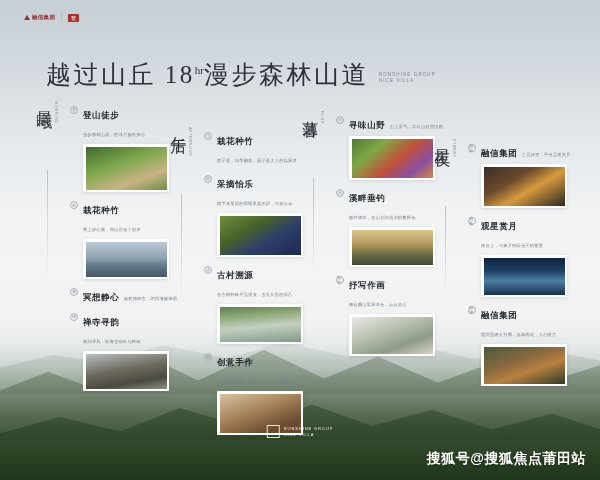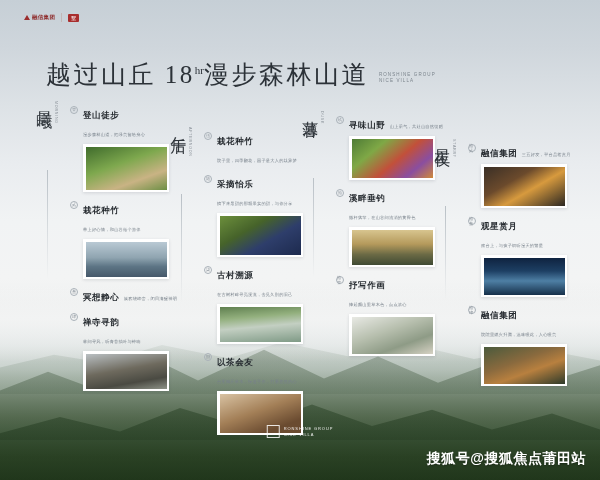--- a/index.html
+++ b/index.html
@@ -268,21 +268,21 @@
             </span>
           </div>
           <div class="thumb" style="width:86px;height:40px;">
               <div class="ph p-river"></div>
             </div>
         </div>
         <div class="item">
           <div class="item-hd">
             <span class="bullet">捌</span>
             <span class="item-txt">
-              <span class="t">以茶会友</span>
+              <span class="t">创意手作</span>
               <span class="d">台案摊开草木，慢造手作，打磨悠然的心</span>
             </span>
           </div>
           <div class="thumb" style="width:86px;height:44px;">
               <div class="ph p-craft"></div>
             </div>
         </div>
       </div>
     </div>
 

